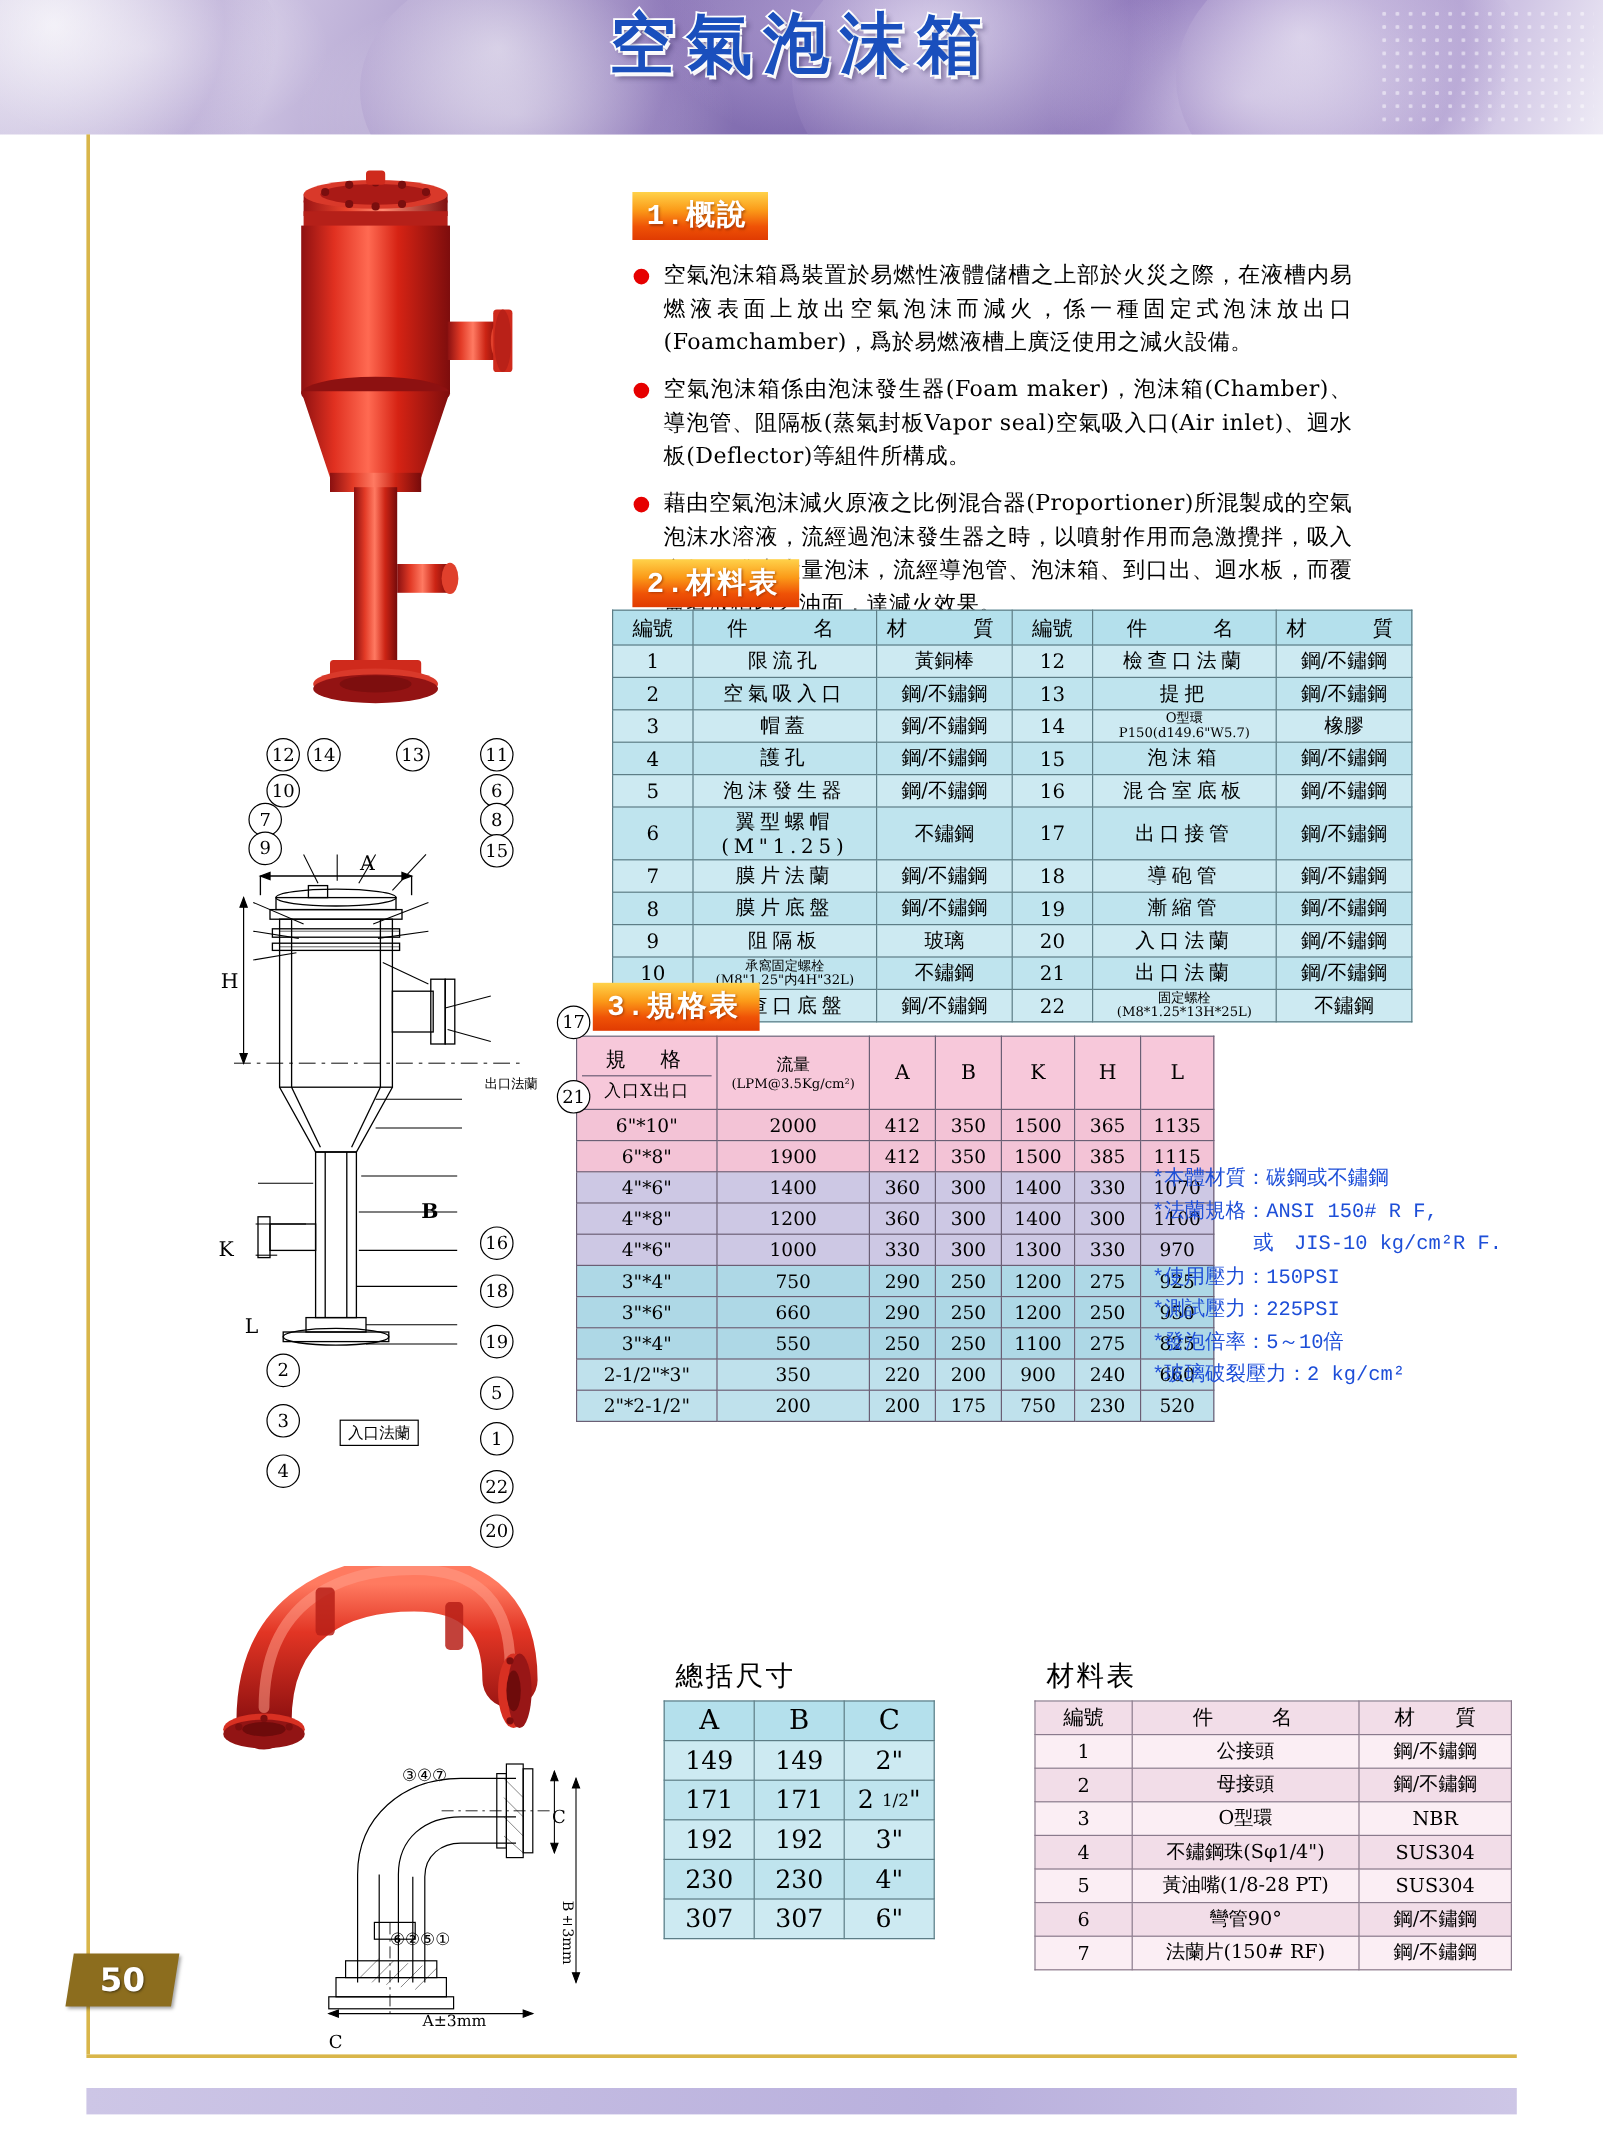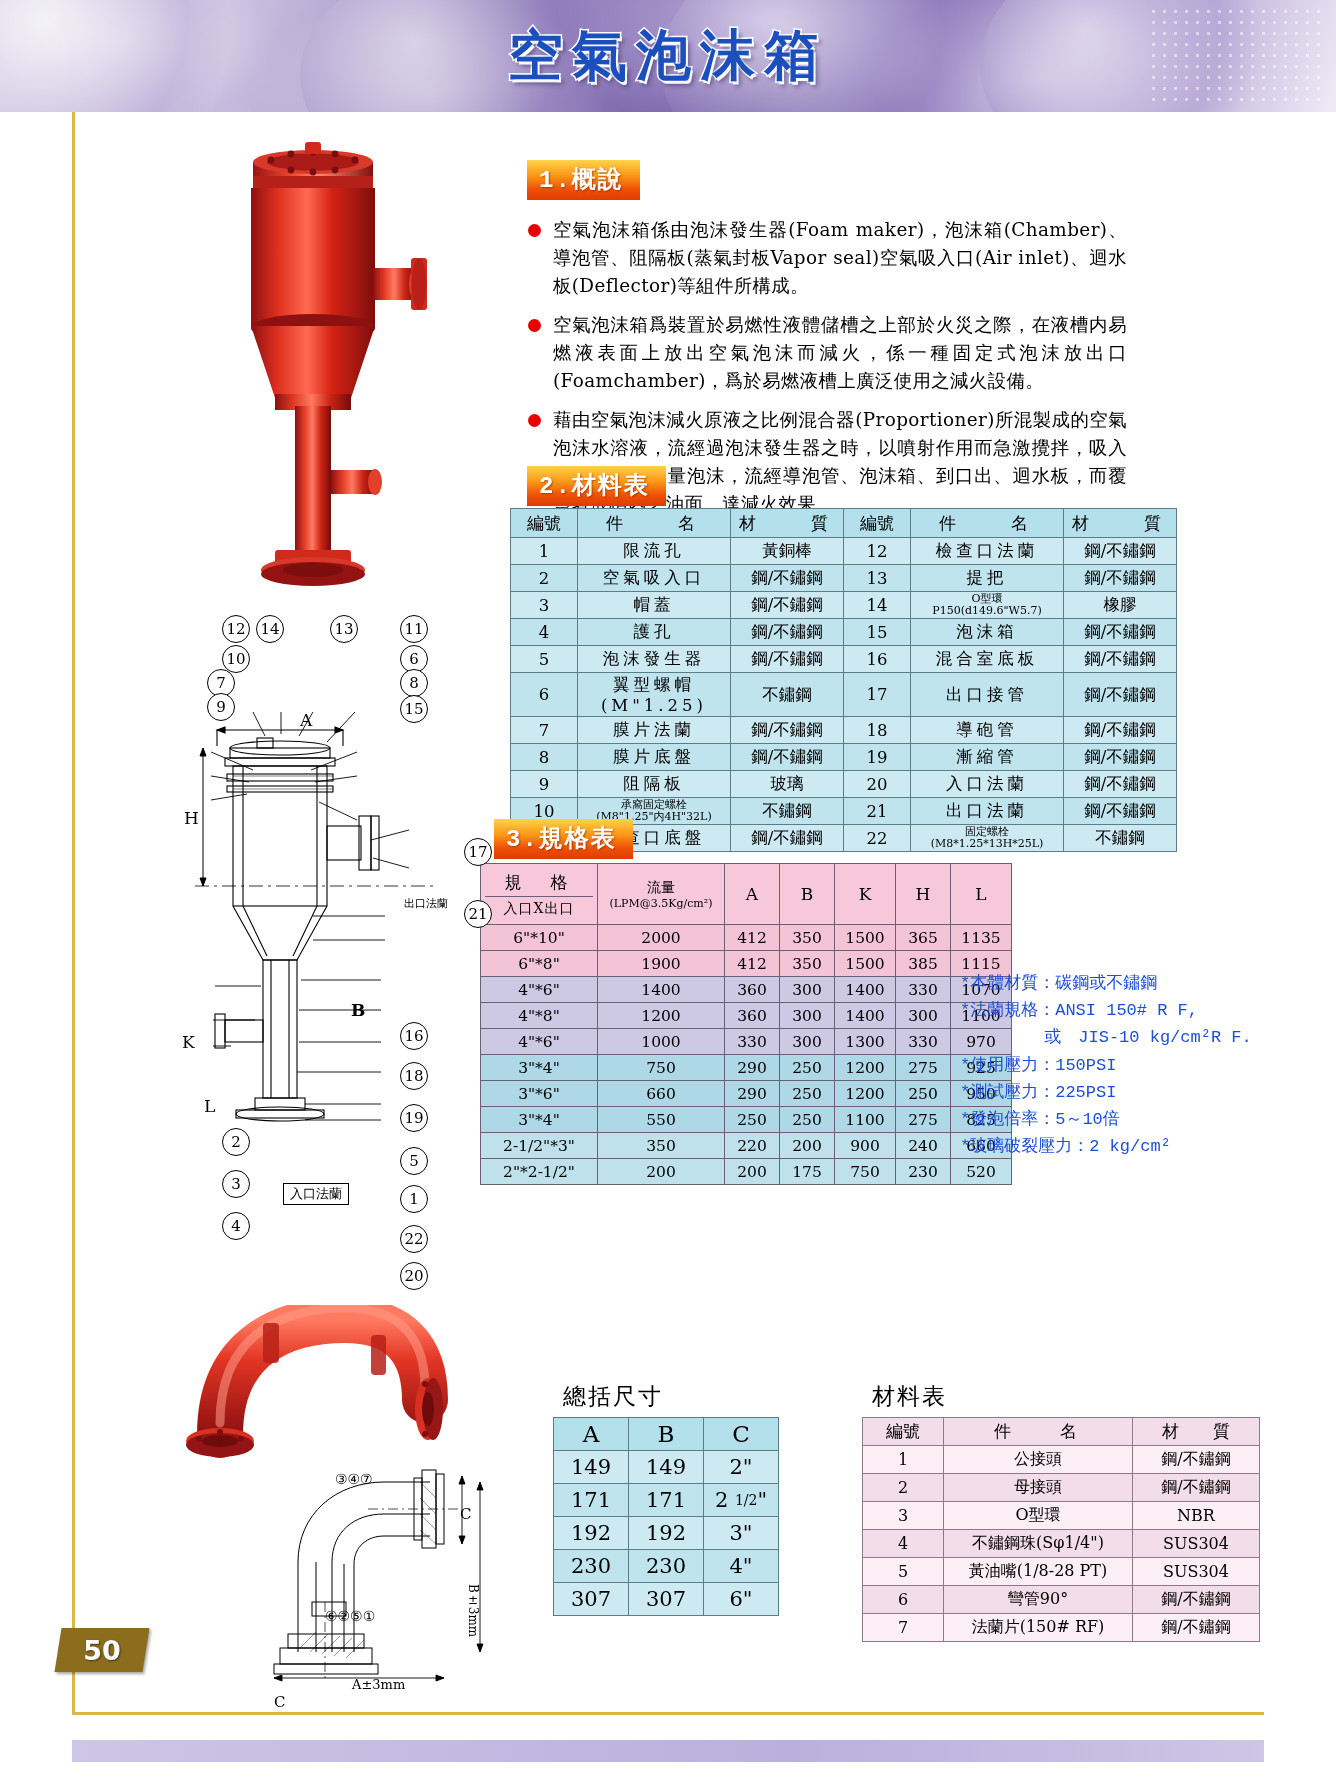--- a/index.html
+++ b/index.html
@@ -27,21 +27,21 @@
   }
   #banner .dots{
     position:absolute;right:8px;top:6px;width:180px;height:100px;
     background-image:
       radial-gradient(rgba(255,255,255,.65) 1.6px, transparent 1.8px);
     background-size:11px 11px;
     opacity:.75;
   }
   #banner-title{
     position:absolute;left:0;top:0;width:1336px;height:112px;
-    display:flex;align-items:center;justify-content:center;
+    display:flex;justify-content:center;
     white-space:nowrap;
   }
   .title-cn{
     font-family:"DejaVu Sans","Liberation Sans",sans-serif;
     font-size:55px;font-weight:bold;letter-spacing:9px;
     color:#1a4fbd;
     -webkit-text-stroke:3px #ffffff;
     paint-order:stroke fill;
     text-shadow:
       0 0 1px #ffffff,
@@ -235,22 +235,22 @@
 
 <div id="frame-left"></div>
 <div id="frame-bottom"></div>
 <div id="frame-bar"></div>
 <div id="page-tab"></div>
 <div id="page-number">50</div>
 
 <div id="intro">
   <span class="sect-head">1.概說</span>
   <ul id="intro-list">
+    <li><span class="bullet"></span><span>空氣泡沫箱爲裝置於易燃性液體儲槽之上部於火災之際，在液槽内易燃液表面上放出空氣泡沫而減火，係一種固定式泡沫放出口(Foamchamber)，爲於易燃液槽上廣泛使用之減火設備。</span></li>
     <li><span class="bullet"></span><span>空氣泡沫箱係由泡沫發生器(Foam maker)，泡沫箱(Chamber)、導泡管、阻隔板(蒸氣封板Vapor seal)空氣吸入口(Air inlet)、迴水板(Deflector)等組件所構成。</span></li>
-    <li><span class="bullet"></span><span>空氣泡沫箱爲裝置於易燃性液體儲槽之上部於火災之際，在液槽内易燃液表面上放出空氣泡沫而減火，係一種固定式泡沫放出口(Foamchamber)，爲於易燃液槽上廣泛使用之減火設備。</span></li>
     <li><span class="bullet"></span><span>藉由空氣泡沫減火原液之比例混合器(Proportioner)所混製成的空氣泡沫水溶液，流經過泡沫發生器之時，以噴射作用而急激攪拌，吸入空氣而發生大量泡沫，流經導泡管、泡沫箱、到口出、迴水板，而覆蓋著液槽内之油面，達減火效果。</span></li>
   </ul>
 </div>
 
 <div id="sect2">
   <span class="sect-head">2.材料表</span>
 </div>
 <table id="mat-table">
   <thead>
       <tr>

